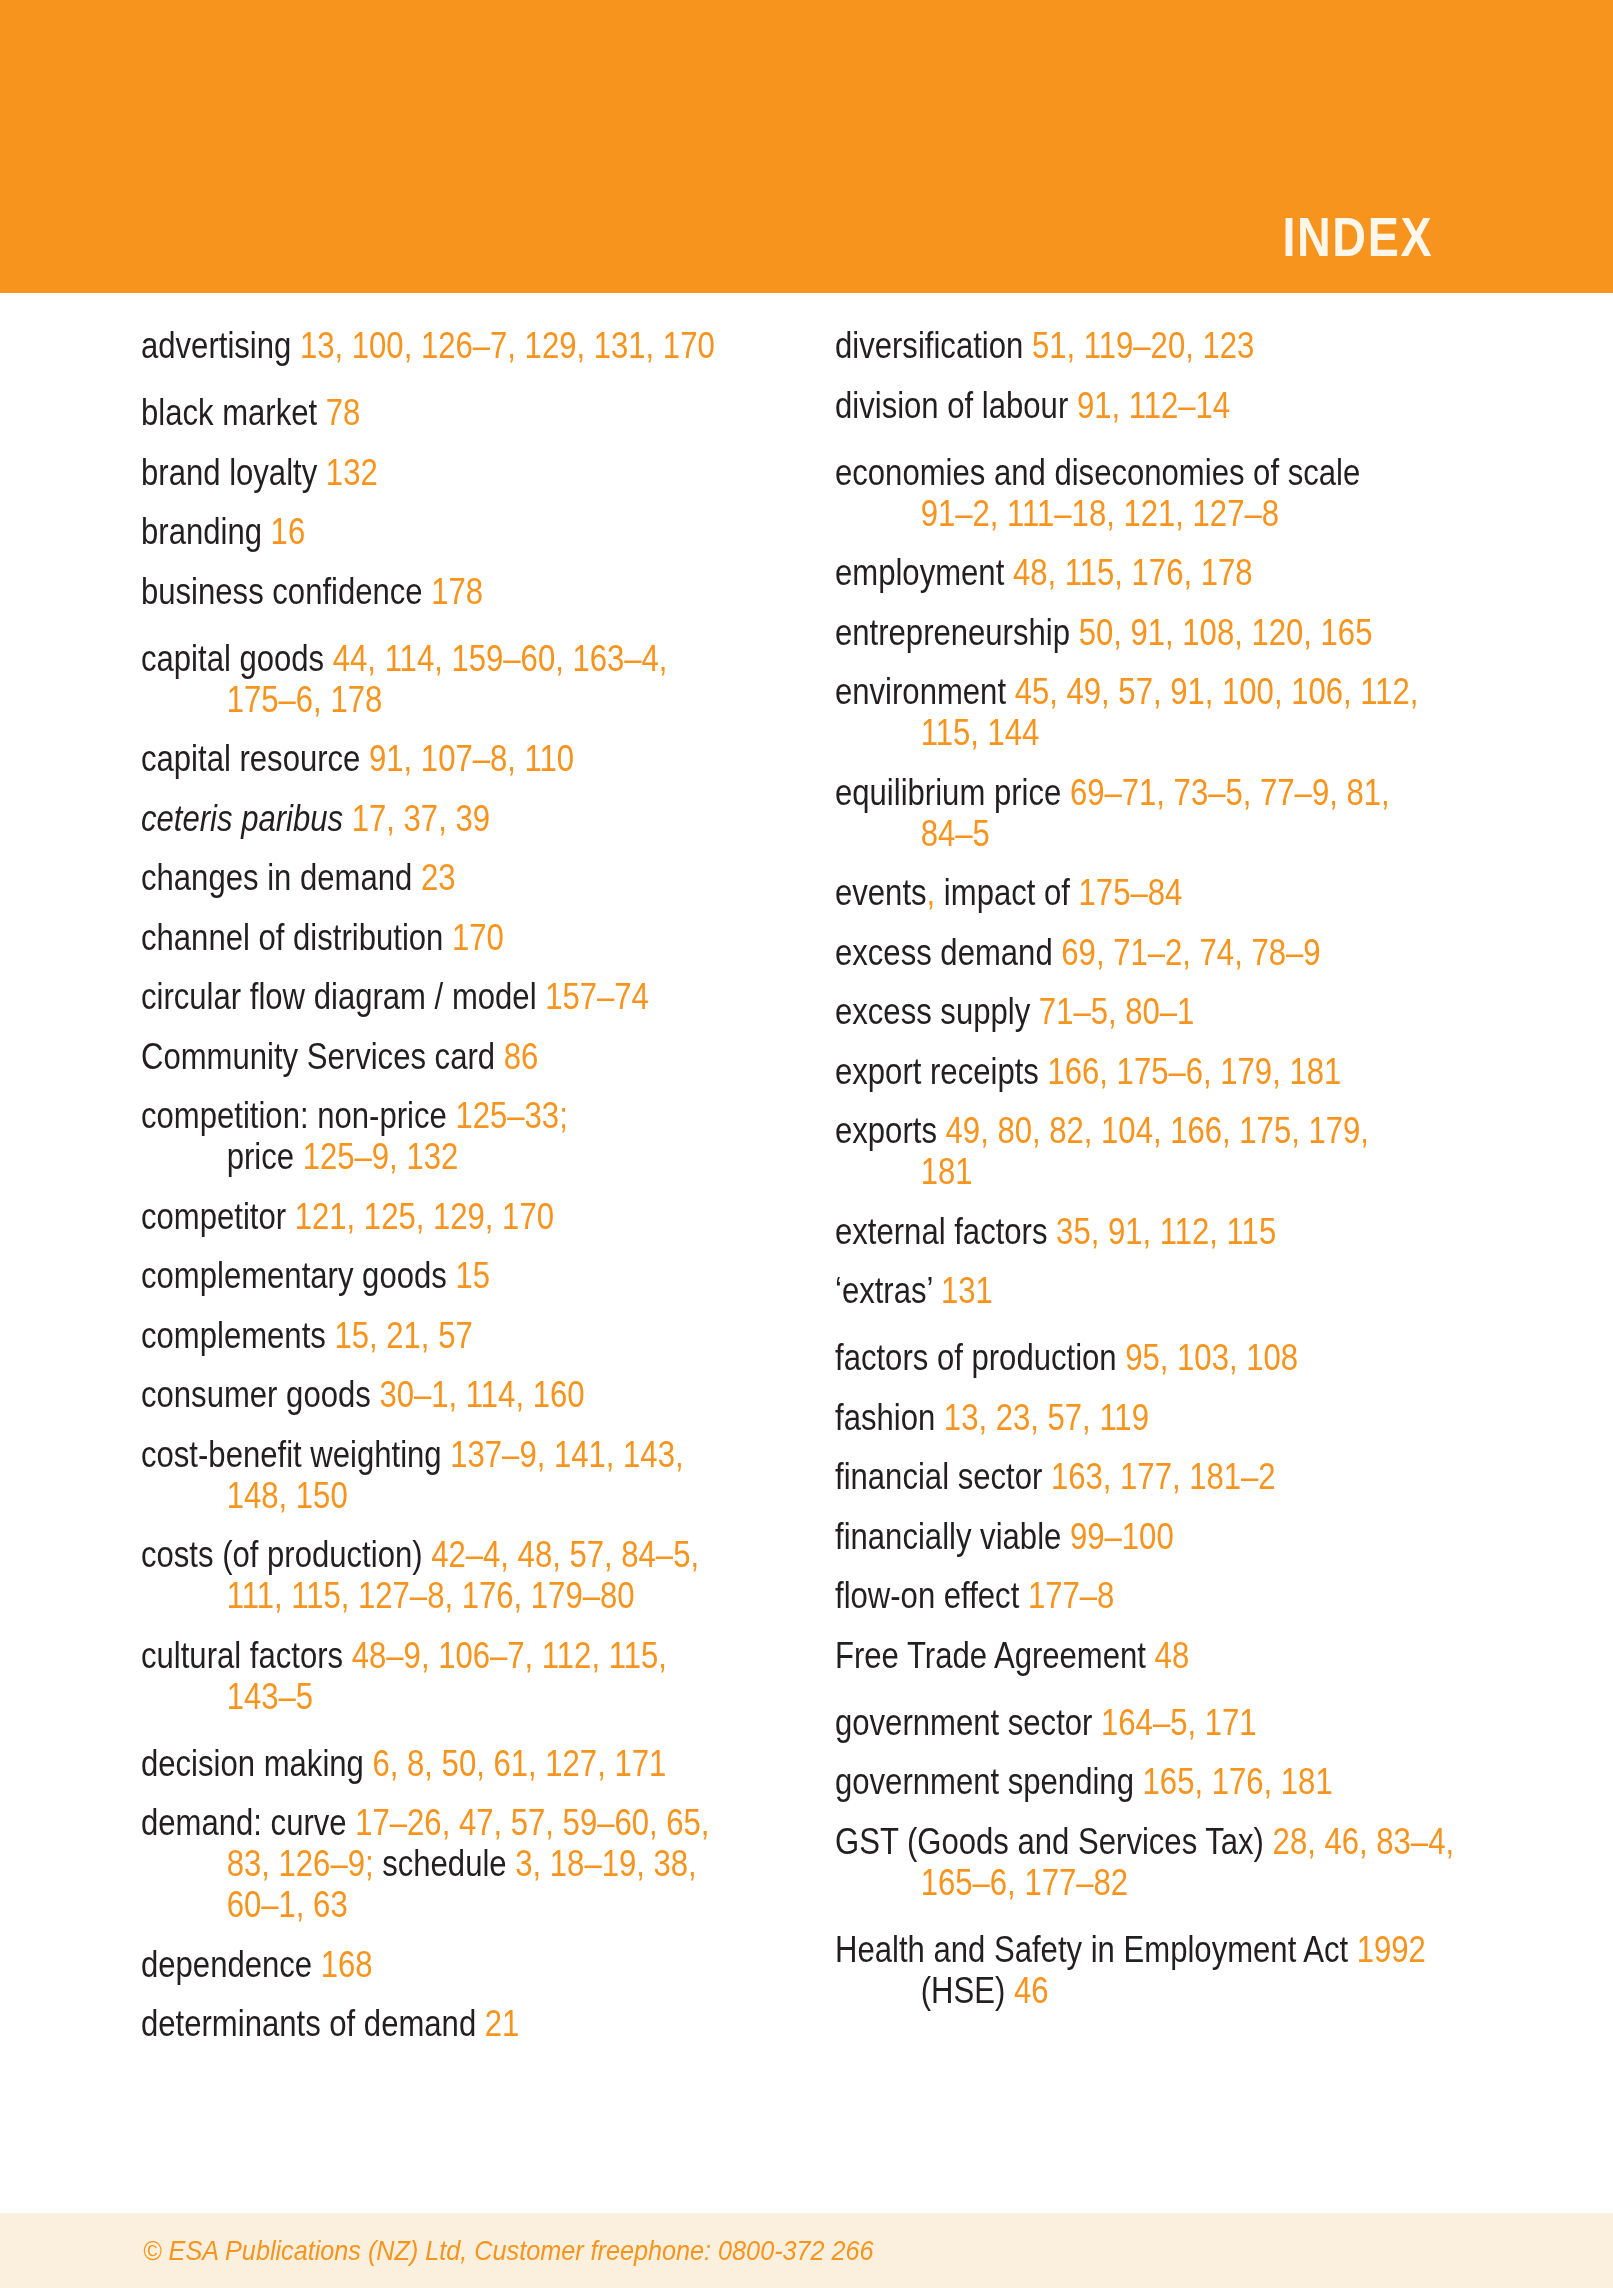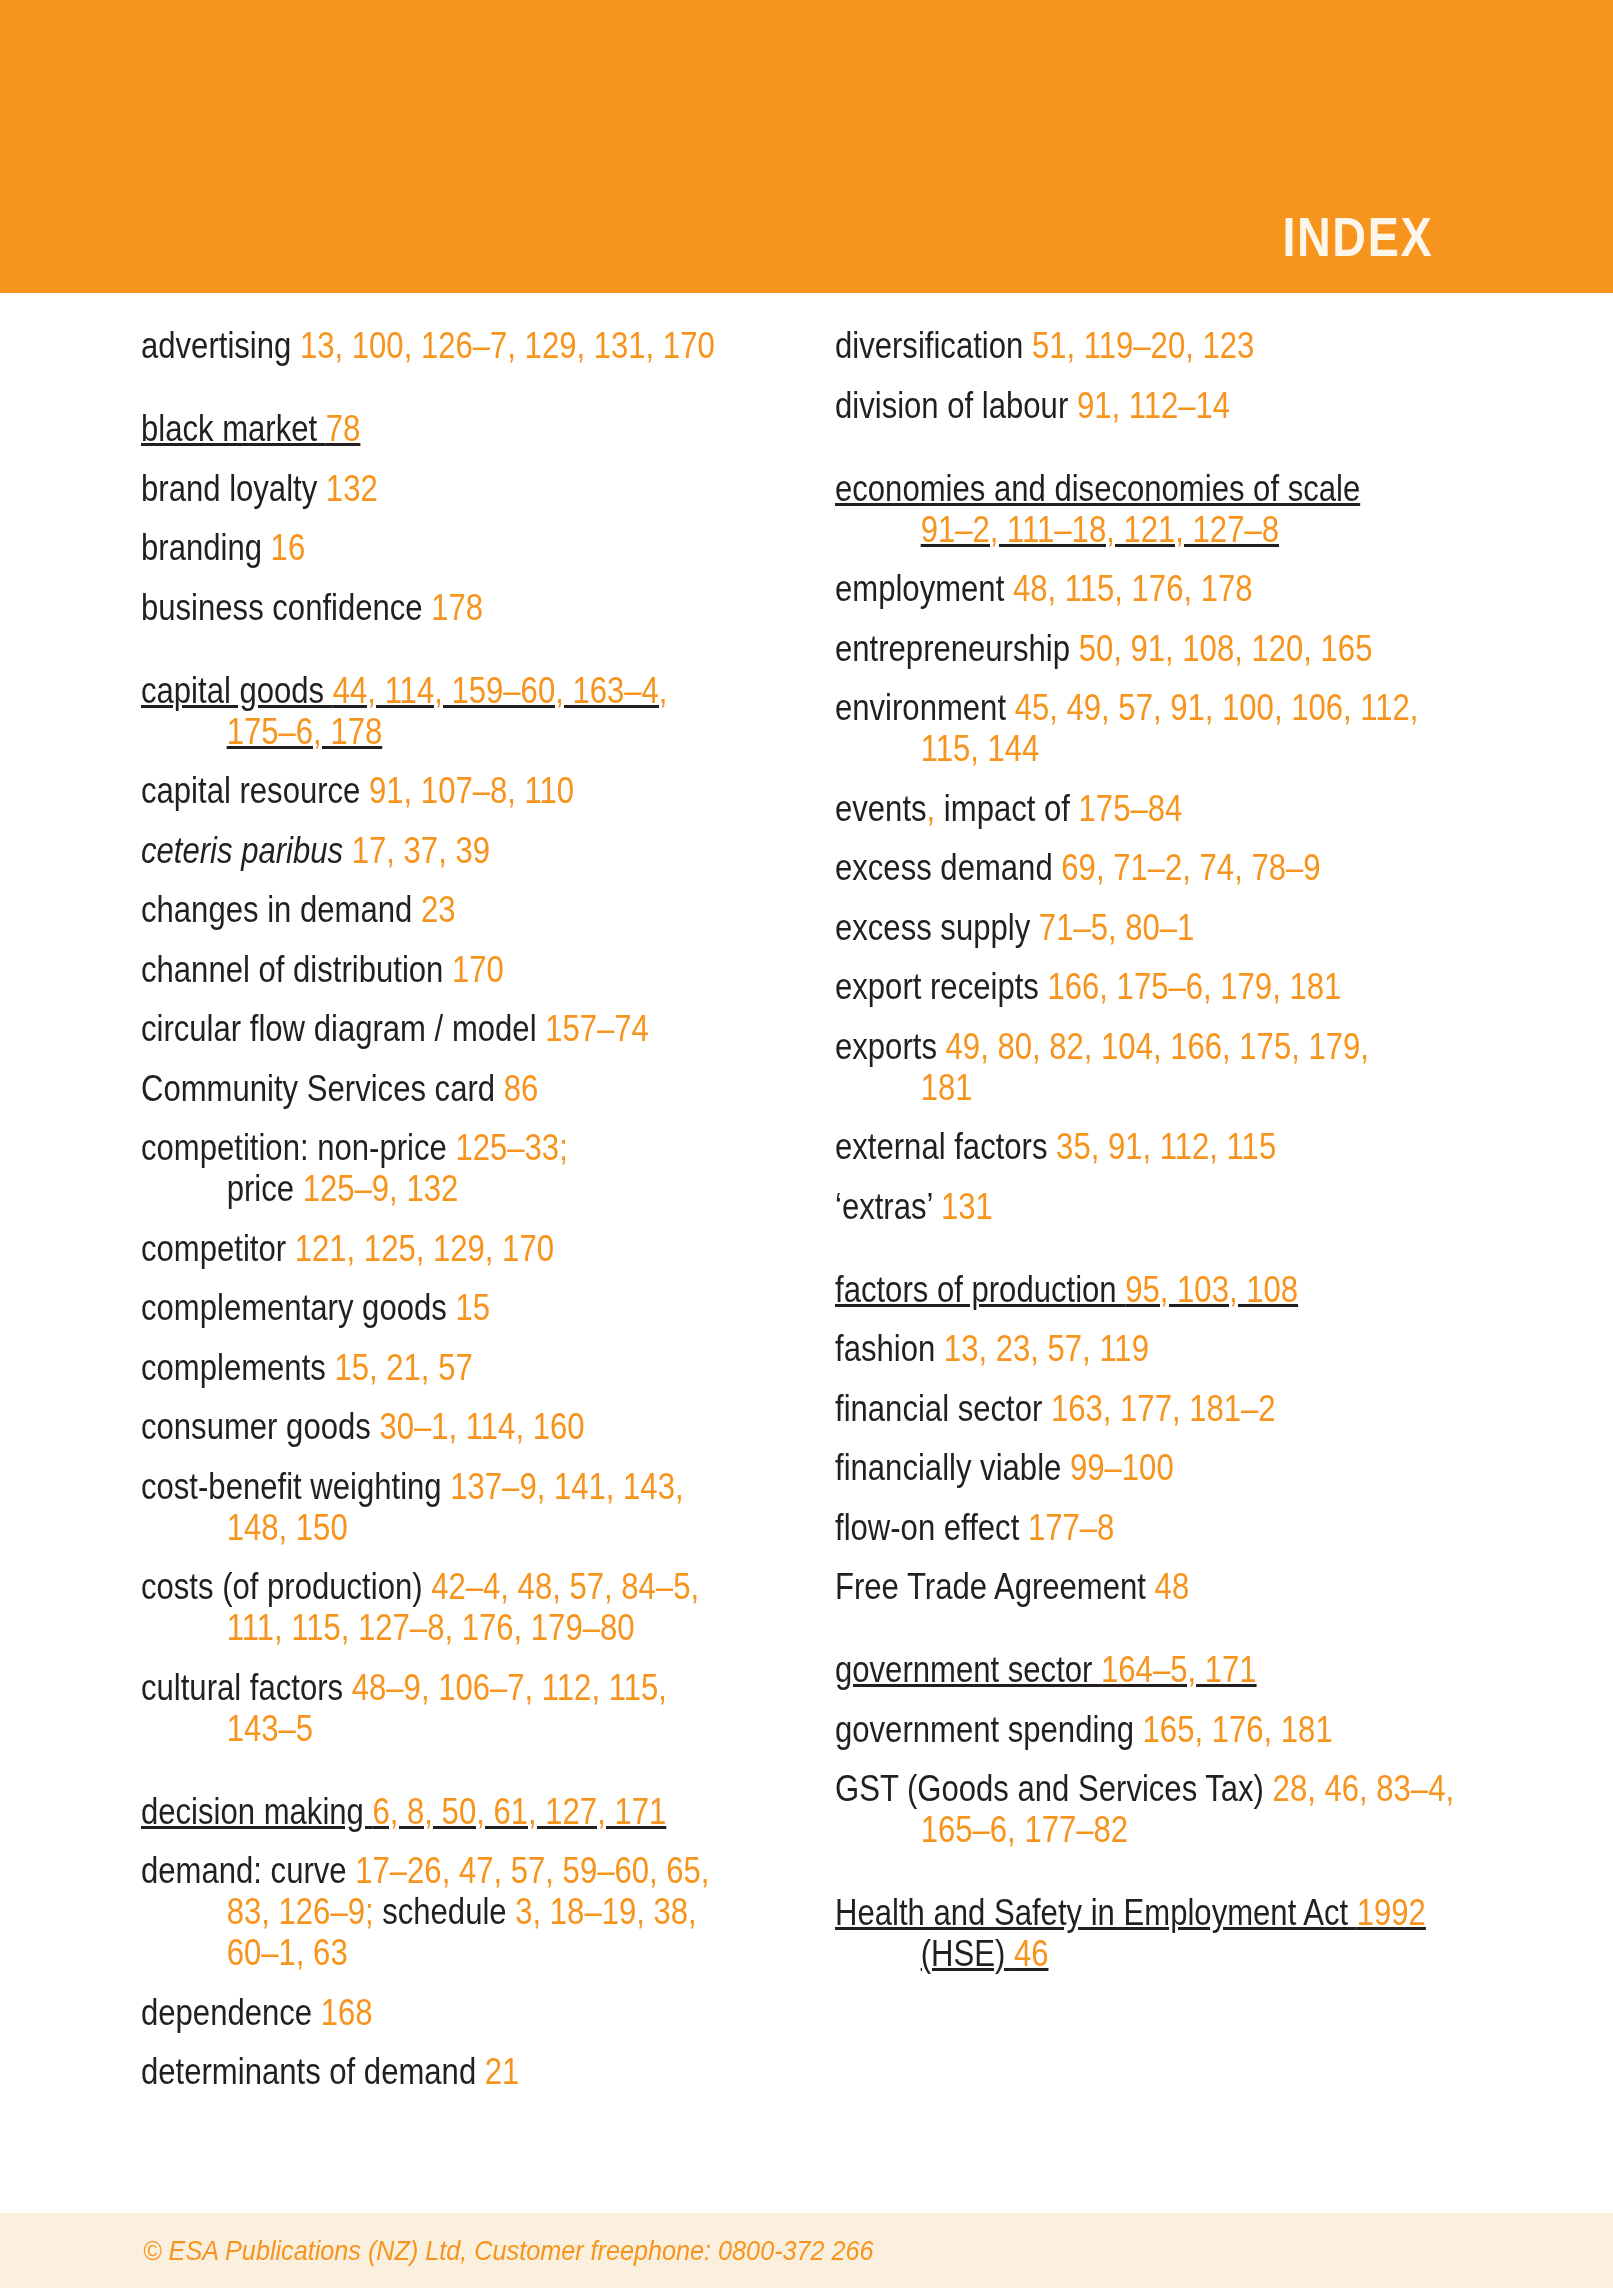--- a/index.html
+++ b/index.html
@@ -35,21 +35,21 @@
   
   .col {
     position: absolute;
     top: 325px;
     font-size: 37px;
     color: #231F20;
   }
   #col-left  { left: 141px; width: 701px; }
   #col-right { left: 835px; width: 778px; }
   .entry { margin-bottom: 18.5px; }
-  .entry.new-group { margin-top: 42px; text-decoration: underline; }
+  .entry.new-group { margin-top: 26px; }
   .line {
     line-height: 41px;
     white-space: nowrap;
     transform: scaleX(0.84);
     transform-origin: 0 0;
   }
   .line.cont { padding-left: 102px; }
   .seg-k  { color: #231F20; }
   .seg-ki { color: #231F20; font-style: italic; }
   .seg-n  { color: #F7941E; }
@@ -176,20 +176,24 @@
         <div class="line"><span class="seg-k">employment </span><span class="seg-n">48, 115, 176, 178</span></div>
       </div>
       <div class="entry">
         <div class="line"><span class="seg-k">entrepreneurship </span><span class="seg-n">50, 91, 108, 120, 165</span></div>
       </div>
       <div class="entry">
         <div class="line"><span class="seg-k">environment </span><span class="seg-n">45, 49, 57, 91, 100, 106, 112,</span></div>
         <div class="line cont"><span class="seg-n">115, 144</span></div>
       </div>
       <div class="entry">
+        <div class="line"><span class="seg-k">equilibrium price </span><span class="seg-n">69–71, 73–5, 77–9, 81,</span></div>
+        <div class="line cont"><span class="seg-n">84–5</span></div>
+      </div>
+      <div class="entry">
         <div class="line"><span class="seg-k">events</span><span class="seg-n">, </span><span class="seg-k">impact of </span><span class="seg-n">175–84</span></div>
       </div>
       <div class="entry">
         <div class="line"><span class="seg-k">excess demand </span><span class="seg-n">69, 71–2, 74, 78–9</span></div>
       </div>
       <div class="entry">
         <div class="line"><span class="seg-k">excess supply </span><span class="seg-n">71–5, 80–1</span></div>
       </div>
       <div class="entry">
         <div class="line"><span class="seg-k">export receipts </span><span class="seg-n">166, 175–6, 179, 181</span></div>

